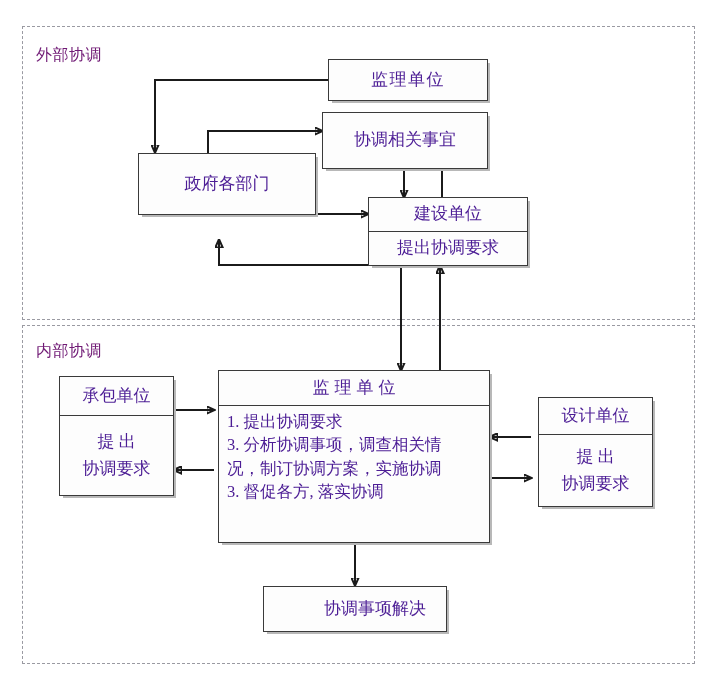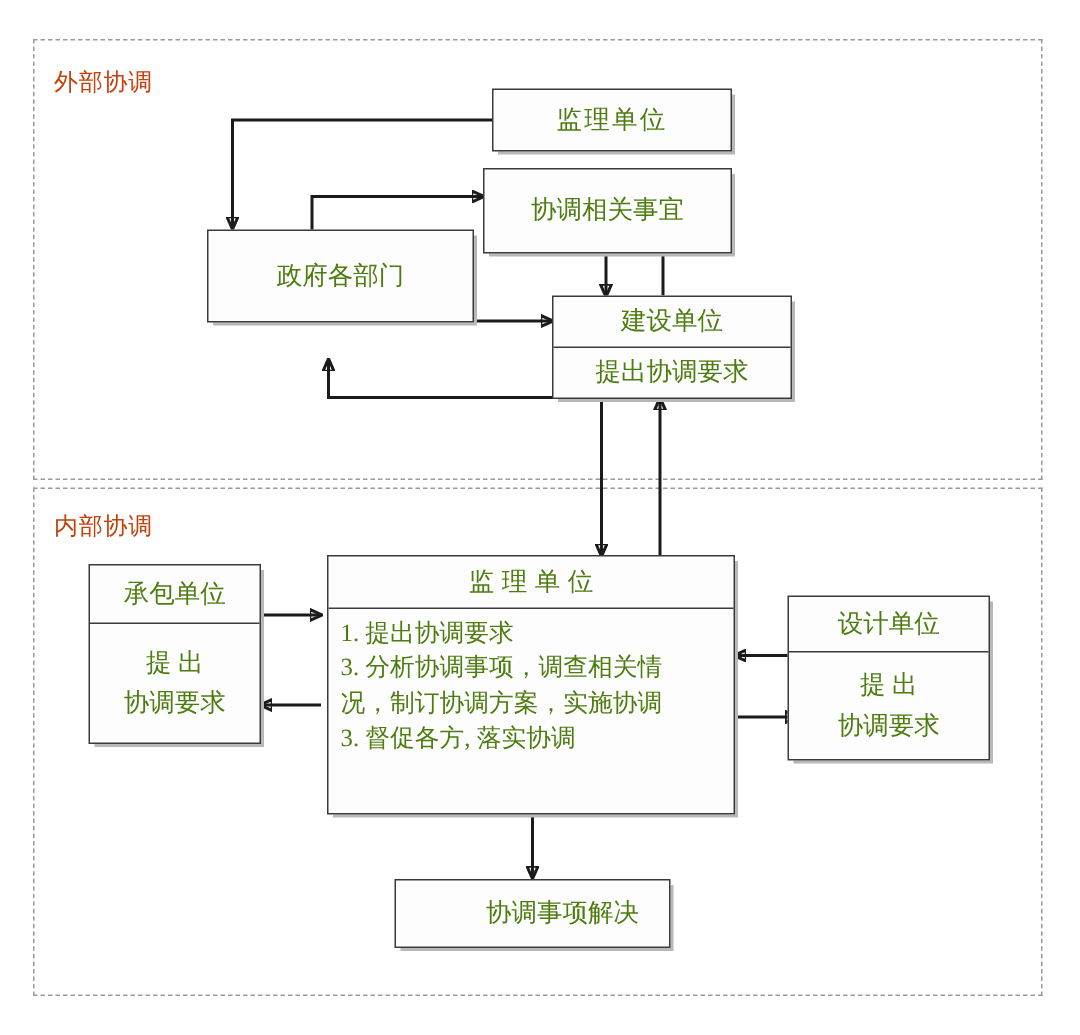--- a/index.html
+++ b/index.html
@@ -19,41 +19,41 @@
   }
   .section-frame {
     position: absolute;
     border: 1px dashed #9a9aa2;
     box-sizing: border-box;
     background: transparent;
   }
   .section-label {
     position: absolute;
     font-size: 16px;
-    color: #c2410c;
+    color: #701a75;
     white-space: nowrap;
     letter-spacing: 0.5px;
   }
   .node {
     position: absolute;
     box-sizing: border-box;
     border: 1.5px solid #3a3a3a;
     background: #fdfdfd;
     box-shadow: 3px 3px 0 -1px #b8b8b8;
     display: flex;
     flex-direction: column;
     z-index: 3;
   }
   .cell {
     display: flex;
     align-items: center;
     justify-content: center;
     flex: 1 1 auto;
     font-size: 17px;
-    color: #4d7c0f;
+    color: #4c1d95;
     text-align: center;
     line-height: 1.3;
     padding: 2px 4px;
     box-sizing: border-box;
   }
   .cell.divider-top {
     border-top: 1.5px solid #3a3a3a;
   }
   .cell.wide-space {
     letter-spacing: 1.5px;
@@ -165,21 +165,21 @@
   <div class="node" style="left:218px; top:370px; width:272px; height:173px;">
     <div class="cell title-spaced" style="flex:0 0 34px;">监理单位</div>
     <div class="cell divider-top body-list">
       <div>1. 提出协调要求</div>
       <div>3. 分析协调事项，调查相关情</div>
       <div>况，制订协调方案，实施协调</div>
       <div>3. 督促各方, 落实协调</div>
     </div>
   </div>
 
-  <div class="node" style="left:525px; top:397px; width:135px; height:110px;">
+  <div class="node" style="left:538px; top:397px; width:115px; height:110px;">
     <div class="cell" style="flex:0 0 36px;">设计单位</div>
     <div class="cell divider-top stack">
       <div class="spaced">提    出</div>
       <div>协调要求</div>
     </div>
   </div>
 
   <div class="node" style="left:263px; top:586px; width:184px; height:46px;padding-left:40px;">
     <div class="cell">协调事项解决</div>
   </div>

